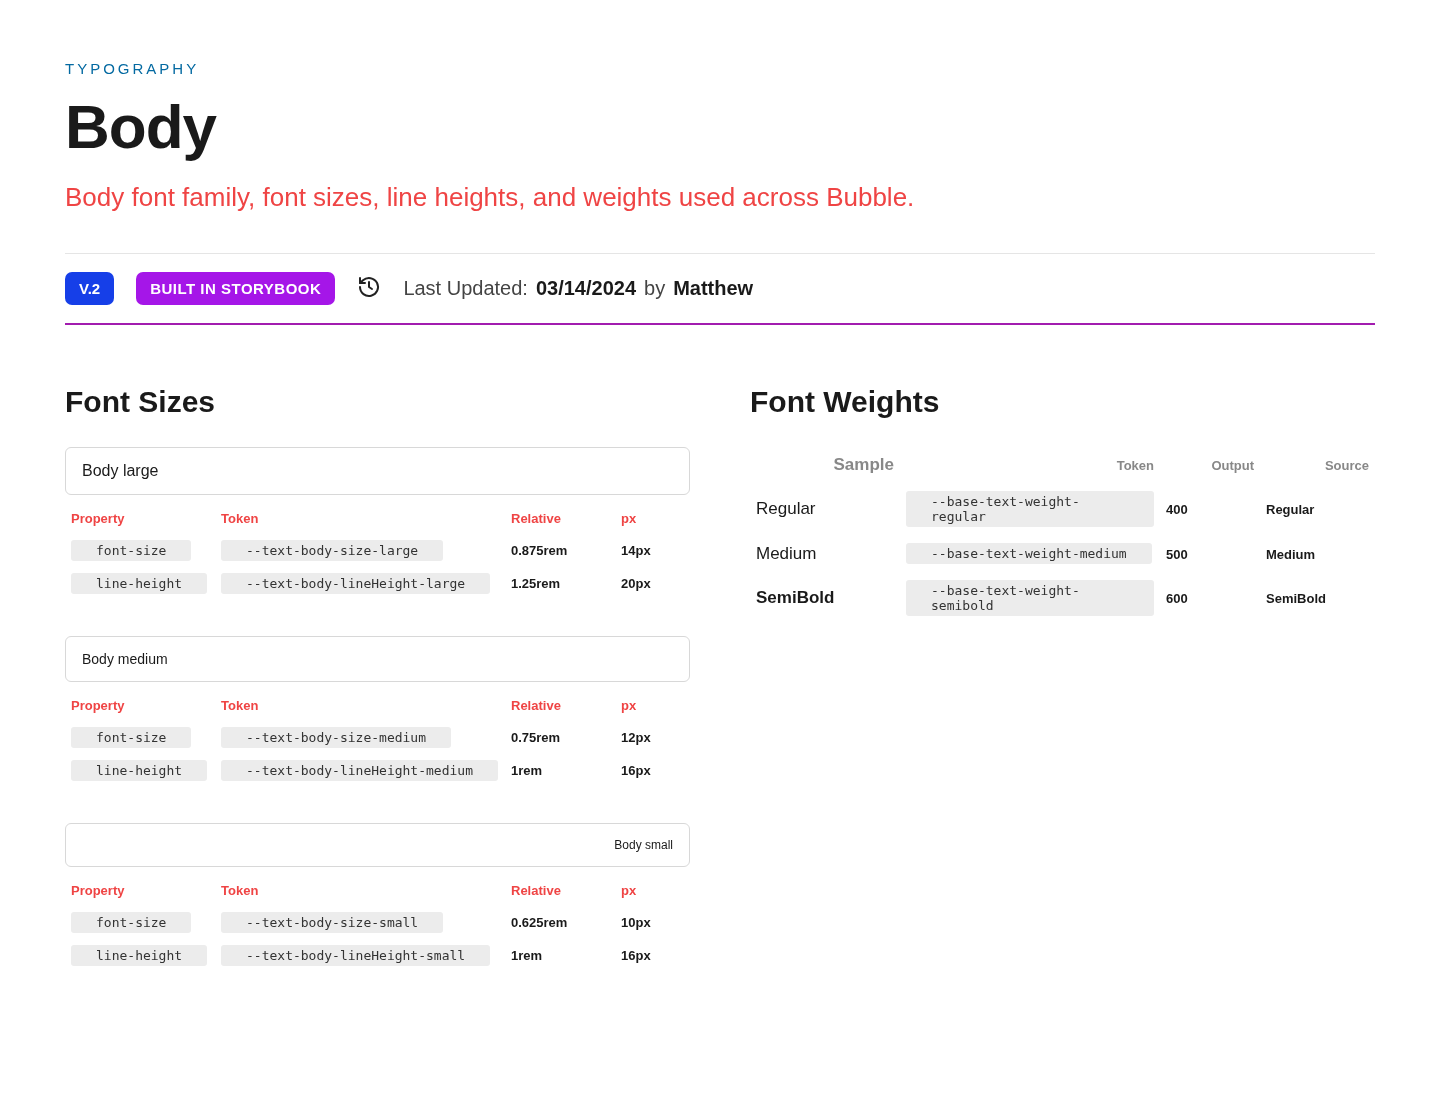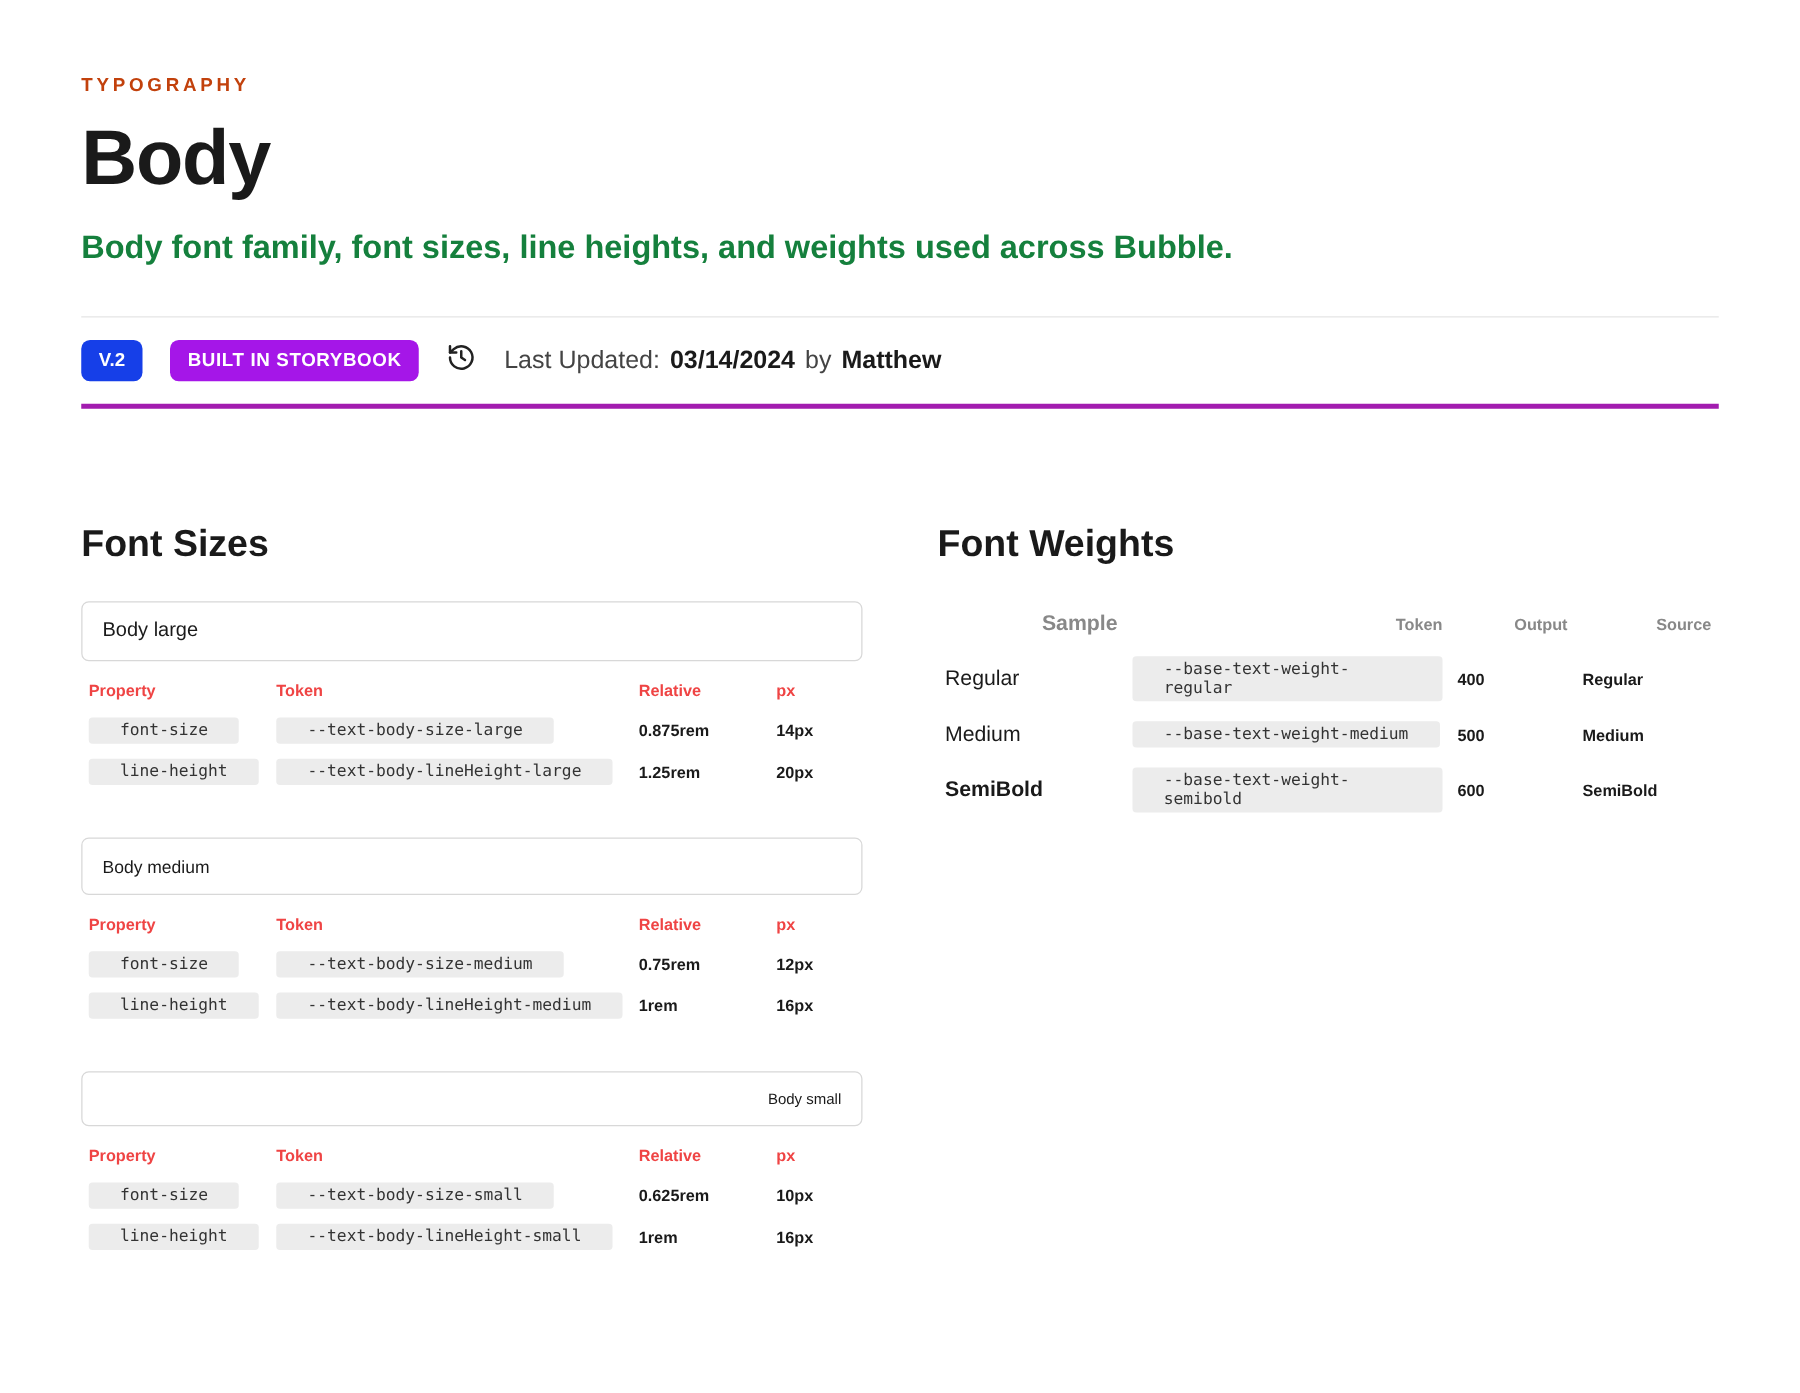--- a/index.html
+++ b/index.html
@@ -4,46 +4,46 @@
 <style>
   * { box-sizing: border-box; margin: 0; padding: 0; }
   body {
     font-family: -apple-system, BlinkMacSystemFont, "Segoe UI", Helvetica, Arial, sans-serif;
     background: #fff;
     color: #1a1a1a;
     width: 1440px;
     padding: 60px 65px 80px 65px;
   }
   .eyebrow {
-    color: #c2410c;
+    color: #0369a1;
     font-size: 15px;
-    font-weight: 700;
+    font-weight: 400;
     letter-spacing: 3px;
     margin-bottom: 14px;
   }
   .page-title {
     font-size: 62px;
     font-weight: 800;
     letter-spacing: -1px;
     margin-bottom: 20px;
   }
   .page-desc {
     font-size: 26px;
-    color: #15803d;
-    font-weight: 700;
+    color: #ef4444;
+    font-weight: 400;
     margin-bottom: 40px;
   }
   .meta-row {
     display: flex;
     align-items: center;
     gap: 22px;
     padding: 18px 0;
     border-top: 1px solid #e5e5e5;
-    border-bottom: 4px solid #a21caf;
-    margin-bottom: 92px;
+    border-bottom: 2px solid #a21caf;
+    margin-bottom: 60px;
   }
   .badge {
     display: inline-block;
     padding: 8px 14px;
     border-radius: 7px;
     font-size: 15px;
     font-weight: 700;
     color: #fff;
   }
   .badge-blue { background: #163fe8; }

